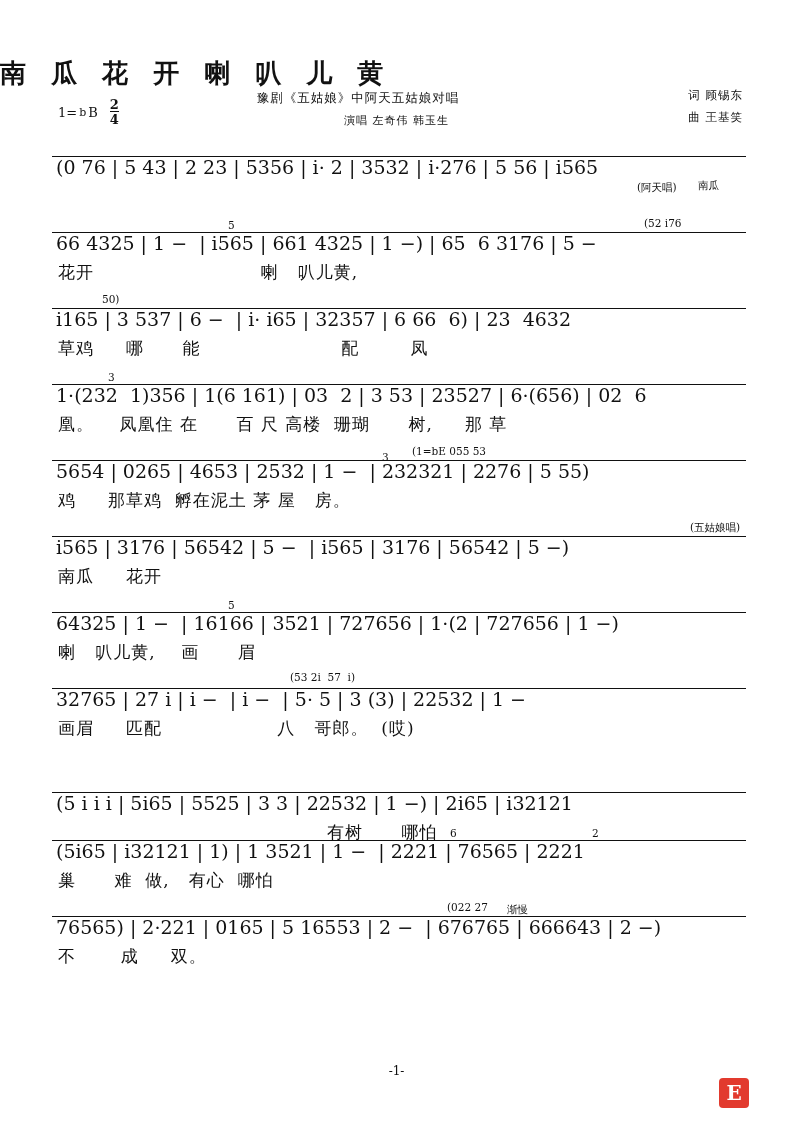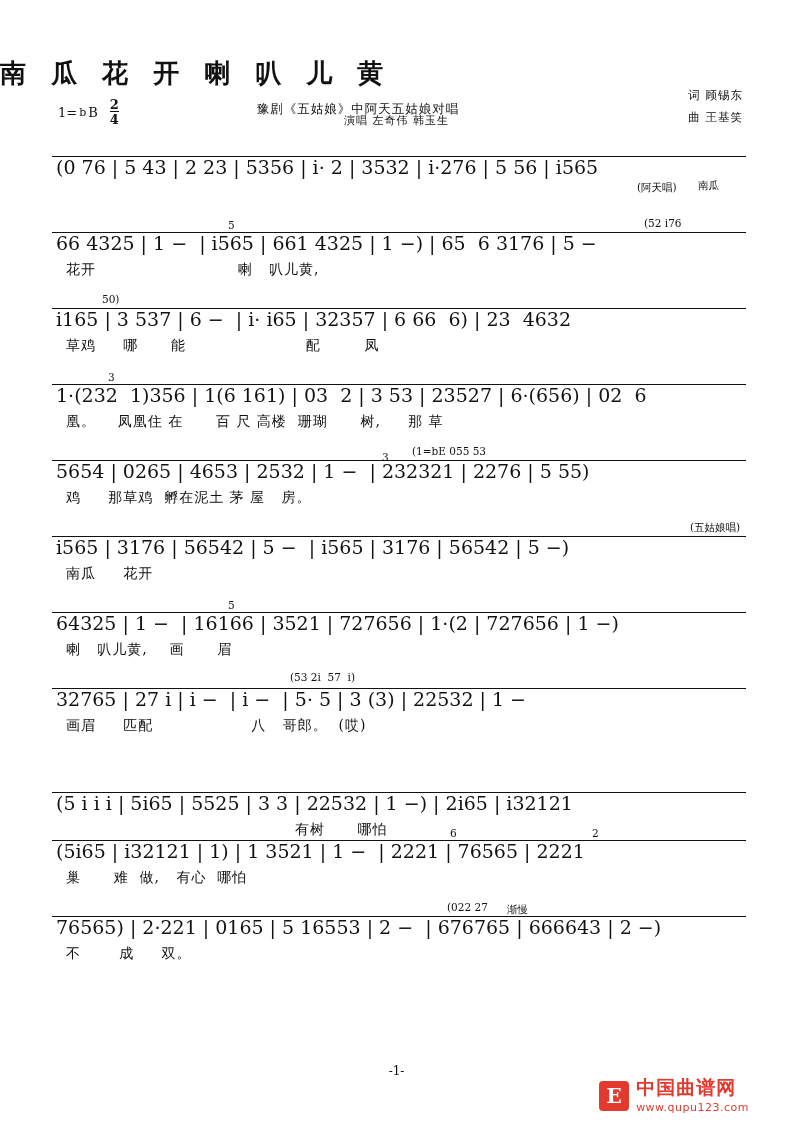--- a/index.html
+++ b/index.html
@@ -14,21 +14,21 @@
   .sheet{position:relative;width:793px;height:1122px;}
 
   
   .title{
     position:absolute;top:56px;left:0;width:793px;
     font-size:26px;letter-spacing:8px;
     font-family:"DejaVu Serif","Liberation Serif",serif;
     font-weight:600;
   }
   .subtitle1{
-    position:absolute;top:101px;left:0;width:716px;text-align:center;
+    position:absolute;top:90px;left:0;width:716px;text-align:center;
     font-size:12.5px;letter-spacing:1px;
     font-family:"DejaVu Serif","Liberation Serif",serif;
   }
   .subtitle2{
     position:absolute;top:113px;left:0;width:793px;text-align:center;
     font-size:11px;letter-spacing:1px;
     font-family:"DejaVu Serif","Liberation Serif",serif;
   }
   .credit{
     position:absolute;right:50px;font-size:11.5px;letter-spacing:1px;
@@ -59,24 +59,23 @@
     height:60px;
   }
   .notes{
     position:absolute;left:4px;top:-1px;
     font-size:19px;letter-spacing:0px;
     font-family:"DejaVu Serif","Liberation Serif",serif;
     white-space:pre;
   }
   .lyric{
     position:absolute;left:6px;top:28px;
-    font-size:14px;letter-spacing:1px;
+    font-size:17px;letter-spacing:1px;
     font-family:"DejaVu Serif","Liberation Serif",serif;
     white-space:pre;
-    margin-left:8px;
   }
   .anno{
     position:absolute;
     font-size:10.5px;
     font-family:"DejaVu Serif","Liberation Serif",serif;
     white-space:pre;
     text-align:right;
   }
 
   
@@ -183,19 +182,15 @@
         <div class="lyric">不       成     双。</div>
         <div class="anno" style="left: 395px; top: -16px;">(022 27</div>
         <div class="anno" style="left: 455px; top: -14px;">渐慢</div>
       </div>
     </div>
 
   <div class="pagenum">-1-</div>
 
   <div class="watermark">
     <span class="wm-mark">E</span>
-    <span class="wm-text">
-      <span class="wm-cn">中国曲谱网</span><br>
-      <span class="wm-url">www.qupu123.com</span>
-    </span>
   </div>
 
 </div>
 
 </body></html>

